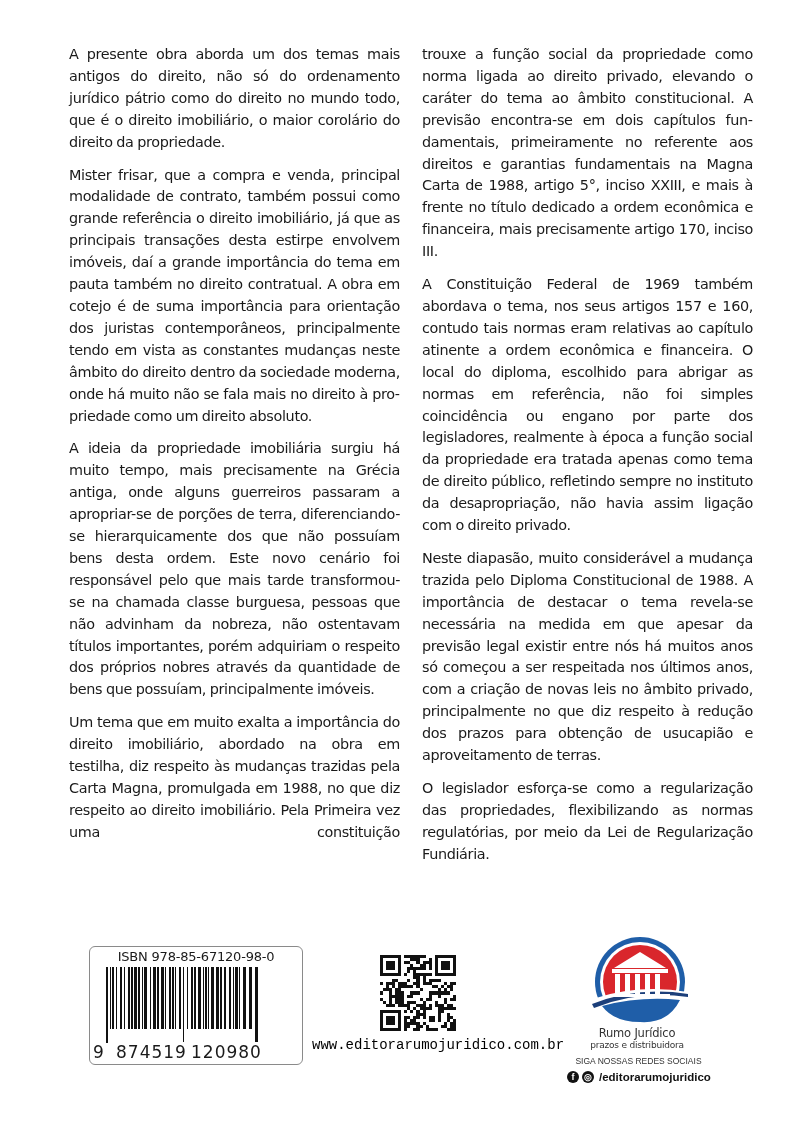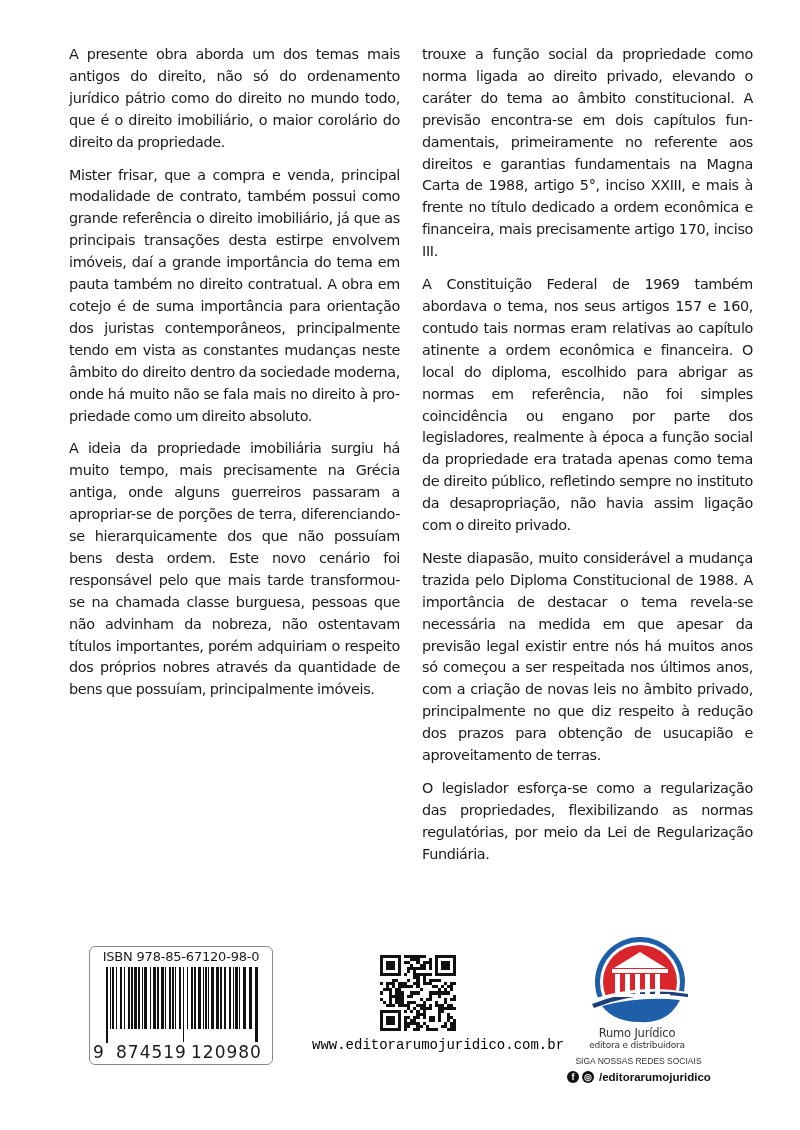--- a/index.html
+++ b/index.html
@@ -6,21 +6,21 @@
   body { width: 800px; height: 1130px; position: relative; overflow: hidden;
          font-family: "Liberation Sans", sans-serif; color: #1a1a1a; }
   .col { position: absolute; top: 44px; width: 340px;
          font-family: "DejaVu Sans", sans-serif; font-size: 14.4px; line-height: 21.9px;
          text-align: justify; hyphens: manual; letter-spacing: -0.35px; word-spacing: -0.5px; }
   .col p { margin: 0 0 11px 9px; }
   #col-left { left: 60px; }
   #col-right { left: 413px; }
 
   #isbn-box { position: absolute; left: 89px; top: 946px; width: 182px; height: 117px;
-              border: 1px solid #8a8a8a; border-radius: 6px; background: #fff; }
+              border: 1px solid #8a8a8a; border-radius: 6px; background: #fff; padding-left: 30px; }
   #isbn-text { position: absolute; left: 0; right: 0; top: 2px; text-align: center;
                font-family: "DejaVu Sans", sans-serif; font-size: 13px; letter-spacing: -0.2px; }
   #barcode { position: absolute; left: 10px; top: 20px; width: 164px; height: 76px; }
   #barcode-digits { position: absolute; left: 0; right: 0; bottom: 0px; height: 24px;
                     font-family: "DejaVu Sans", sans-serif; font-size: 17px; }
   #barcode-digits span { position: absolute; bottom: 2px; background: #fff; padding: 0 1px; }
 
   #qr { position: absolute; left: 380px; top: 955px; width: 76px; height: 76px; }
   #website { position: absolute; left: 312px; top: 1037px; width: 215px; text-align: center;
              font-family: Liberation Mono, monospace; font-size: 14px; color: #000000; }
@@ -38,20 +38,21 @@
                  font-family: "Liberation Sans", sans-serif; font-weight: bold; font-size: 9px; }
   #social-handle { font-family: "Liberation Sans", sans-serif; font-weight: bold; font-size: 11.5px; color: #111; margin-left: 2px; }
 </style>
 </head>
 <body>
 
 <div id="col-left" class="col">
   <p>A presente obra aborda um dos temas mais antigos do direito, não só do ordenamento jurídico pátrio como do direito no mundo todo, que é o direito imobiliário, o maior co­rolário do direito da propriedade.</p>
   <p>Mister frisar, que a compra e venda, principal modalidade de contrato, também possui como grande referência o direito imobiliário, já que as principais transações desta estirpe envolvem imóveis, daí a grande importância do tema em pauta também no direito con­tratual. A obra em cotejo é de suma impor­tância para orientação dos juristas contem­porâneos, principalmente tendo em vista as constantes mudanças neste âmbito do direito dentro da sociedade moderna, onde há muito não se fala mais no direito à pro­priedade como um direito absoluto.</p>
   <p>A ideia da propriedade imobiliária surgiu há muito tempo, mais precisamente na Grécia antiga, onde alguns guerreiros passaram a apropriar-se de porções de terra, diferen­ciando-se hierarquicamente dos que não possuíam bens desta ordem. Este novo ce­nário foi responsável pelo que mais tarde transformou-se na chamada classe burguesa, pessoas que não advinham da nobreza, não ostentavam títulos importantes, porém adquiriam o respeito dos próprios nobres através da quantidade de bens que possuíam, principalmente imóveis.</p>
+  <p style="text-align-last: justify;">Um tema que em muito exalta a impor­tância do direito imobiliário, abordado na obra em testilha, diz respeito às mudanças trazidas pela Carta Magna, promulgada em 1988, no que diz respeito ao direito imobi­liário. Pela Primeira vez uma constituição</p>
 </div>
 
 <div id="col-right" class="col">
   <p>trouxe a função social da propriedade como norma ligada ao direito privado, elevando o caráter do tema ao âmbito constitucional. A previsão encontra-se em dois capítulos fun­damentais, primeiramente no referente aos direitos e garantias fundamentais na Magna Carta de 1988, artigo 5°, inciso XXIII, e mais à frente no título dedicado a ordem econô­mica e financeira, mais precisamente artigo 170, inciso III.</p>
   <p>A Constituição Federal de 1969 também abordava o tema, nos seus artigos 157 e 160, contudo tais normas eram relativas ao capítulo atinente a ordem econômica e financeira. O local do diploma, escolhido para abrigar as normas em referência, não foi simples coincidência ou engano por parte dos legisladores, realmente à época a função social da propriedade era tratada apenas como tema de direito público, refletindo sempre no instituto da desapropriação, não havia assim ligação com o direito privado.</p>
   <p>Neste diapasão, muito considerável a mu­dança trazida pelo Diploma Constitucional de 1988. A importância de destacar o tema revela-se necessária na medida em que apesar da previsão legal existir entre nós há muitos anos só começou a ser respeitada nos últimos anos, com a criação de novas leis no âmbito privado, principalmente no que diz respeito à redução dos prazos para obtenção de usucapião e aproveitamento de terras.</p>
   <p>O legislador esforça-se como a regularização das propriedades, flexibilizando as normas regulatórias, por meio da Lei de Regulari­zação Fundiária.</p>
 </div>
 
 <div id="isbn-box">
@@ -346,19 +347,19 @@
   <polygon points="52,16 26,32 78,32" fill="#ffffff"></polygon>
   <rect x="24" y="33" width="56" height="4" fill="#ffffff"></rect>
   <rect x="27" y="38" width="5" height="20" fill="#ffffff"></rect>
   <rect x="37" y="38" width="5" height="20" fill="#ffffff"></rect>
   <rect x="47" y="38" width="5" height="20" fill="#ffffff"></rect>
   <rect x="57" y="38" width="5" height="20" fill="#ffffff"></rect>
   <rect x="67" y="38" width="5" height="20" fill="#ffffff"></rect>
   <rect x="22" y="58" width="60" height="3" fill="#ffffff"></rect>
 </svg>
 <div id="brand-name">Rumo Jurídico</div>
-<div id="brand-sub">editora e distribuidora</div>
+<div id="brand-sub">prazos e distribuidora</div>
 <div id="social-label">SIGA NOSSAS REDES SOCIAIS</div>
 <div id="social-row">
   <span class="social-icon">f</span>
   <span class="social-icon">◎</span>
   <span id="social-handle">/editorarumojuridico</span>
 </div>
 
 </body></html>

